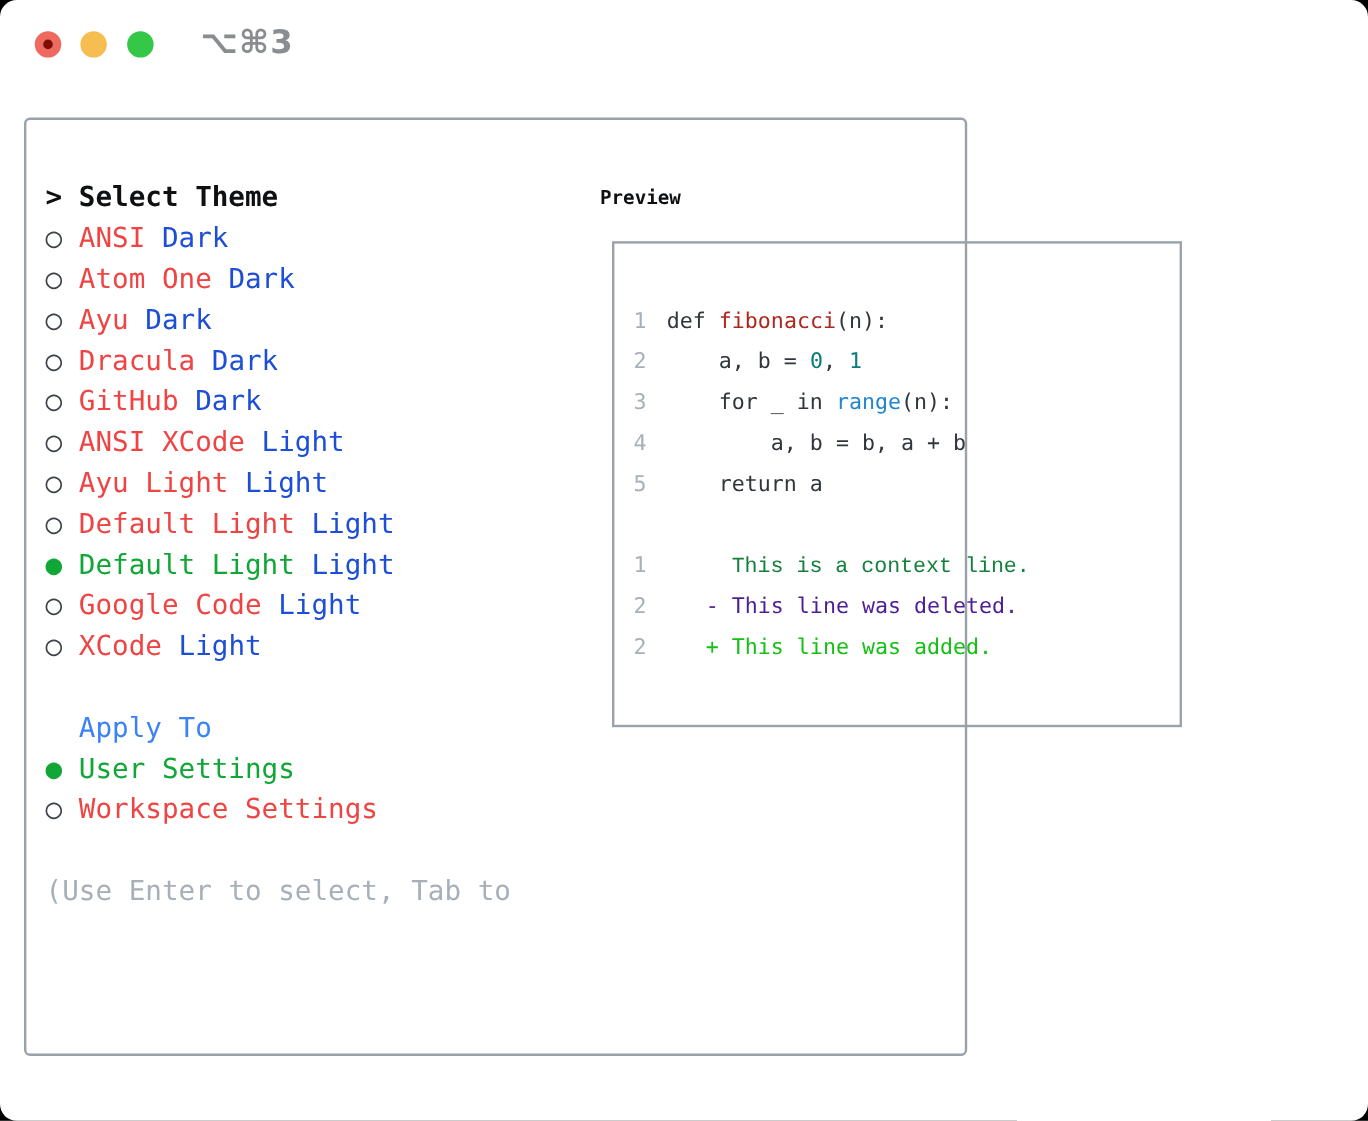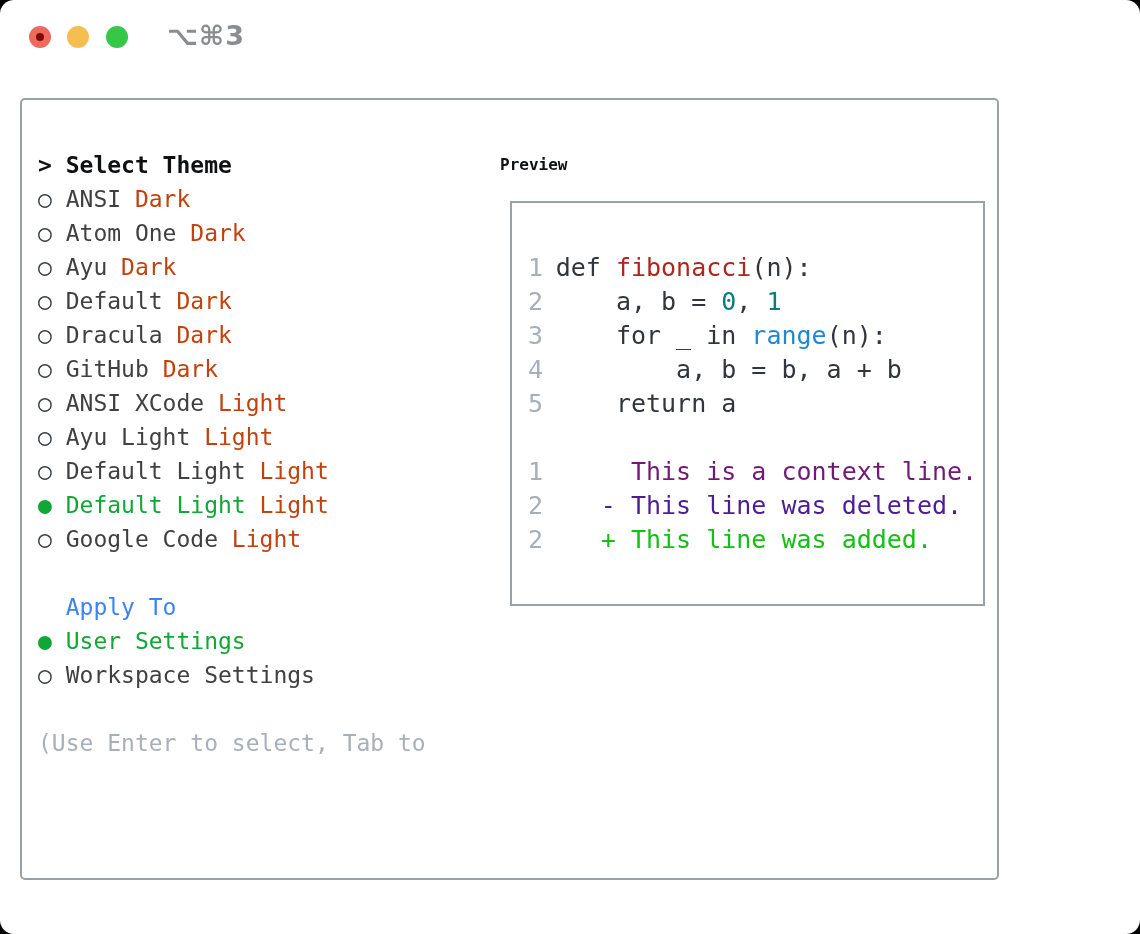--- a/index.html
+++ b/index.html
@@ -31,66 +31,66 @@
   .traffic-green  { left: 106px; background: #34c748; }
   .titlebar-title {
     position: absolute; left: 167px; top: 20px;
     font-family: "DejaVu Sans", sans-serif;
     font-weight: bold; font-size: 27px;
     color: #8a8d90; letter-spacing: 1px;
   }
   
   .panel {
     position: absolute; left: 20px; top: 98px;
-    width: 979px; height: 782px;
+    width: 786px; height: 782px;
     border: 2px solid #99a1ab; border-radius: 5px;
     background: #fff;
   }
   
   .leftcol {
     position: absolute; left: 16px; top: 48px;
     font-size: 23px; line-height: 34px;
     color: #3c4248;
   }
   .row { height: 34px; }
   .bullet {
     display: inline-block; width: 27.7px;
     white-space: pre; color: #3c4248;
   }
-  .tname  { white-space: pre; color: #404040; }
-  .tvariant { white-space: pre; color: #c2410c; margin-left: 13.85px; }
+  .tname  { white-space: pre; color: #ef4444; }
+  .tvariant { white-space: pre; color: #1d4ed8; margin-left: 13.85px; }
   .header-row .bullet, .header-row .tname { color: #0e1012; font-weight: bold; }
   .selected .bullet, .selected .tname { color: #11a737; }
   .apply-label { color: #3b82f6; white-space: pre; }
   .spacer { height: 34px; }
   .hint-line { white-space: pre; color: #a7b0b9; }
   
   .preview-heading {
     position: absolute; left: 478px; top: 48px;
     font-size: 16px; line-height: 34px;
     font-weight: bold; color: #0e1012; white-space: pre;
   }
   .preview-box {
     position: absolute; left: 488px; top: 101px;
     width: 475px; height: 405px;
     border: 2px solid #99a1ab;
     padding: 48px 0 0 16px;
-    font-size: 25px; line-height: 34px;
+    font-size: 18px; line-height: 34px;
   }
   .cl { height: 34px; }
   .ln {
     display: inline-block; width: 27.7px;
     white-space: pre; color: #a7b0b9;
   }
   .tok { white-space: pre; color: #30363c; }
   .tok-fn      { color: #ad271c; }
   .tok-num     { color: #0b7c7c; }
   .tok-builtin { color: #2187d0; }
   .dtext { white-space: pre; }
-  .diff-context { color: #701a75; }
+  .diff-context { color: #15803d; font-family: Liberation Mono, monospace; }
   .diff-deleted { color: #4c1d95; margin-top: 28px; }
   .diff-added   { color: #13c113; }
 </style>
 </head>
 <body>
 
 <div class="window">
 
   <div class="traffic traffic-red"></div>
   <div class="traffic traffic-yellow"></div>
@@ -98,28 +98,28 @@
   <div class="titlebar-title">⌥⌘3</div>
 
   <div class="panel">
 
     <div class="leftcol">
       <div class="row header-row"><span class="bullet">&gt;</span><span class="tname">Select Theme</span></div>
 
       <div class="row"><span class="bullet">○</span><span class="tname">ANSI</span><span class="tvariant">Dark</span></div>
       <div class="row"><span class="bullet">○</span><span class="tname">Atom One</span><span class="tvariant">Dark</span></div>
       <div class="row"><span class="bullet">○</span><span class="tname">Ayu</span><span class="tvariant">Dark</span></div>
-      <div class="row"><span class="bullet">○</span><span class="tname">Default</span><span class="tvariant">Dark</span></div>
       <div class="row"><span class="bullet">○</span><span class="tname">Dracula</span><span class="tvariant">Dark</span></div>
       <div class="row"><span class="bullet">○</span><span class="tname">GitHub</span><span class="tvariant">Dark</span></div>
       <div class="row"><span class="bullet">○</span><span class="tname">ANSI XCode</span><span class="tvariant">Light</span></div>
       <div class="row"><span class="bullet">○</span><span class="tname">Ayu Light</span><span class="tvariant">Light</span></div>
       <div class="row"><span class="bullet">○</span><span class="tname">Default Light</span><span class="tvariant">Light</span></div>
       <div class="row selected"><span class="bullet">●</span><span class="tname">Default Light</span><span class="tvariant">Light</span></div>
       <div class="row"><span class="bullet">○</span><span class="tname">Google Code</span><span class="tvariant">Light</span></div>
+      <div class="row"><span class="bullet">○</span><span class="tname">XCode</span><span class="tvariant">Light</span></div>
 
       <div class="spacer"></div>
 
       <div class="row"><span class="bullet"></span><span class="apply-label">Apply To</span></div>
       <div class="row selected"><span class="bullet">●</span><span class="tname">User Settings</span></div>
       <div class="row"><span class="bullet">○</span><span class="tname">Workspace Settings</span></div>
 
       <div class="spacer"></div>
 
       <div class="row"><span class="hint-line">(Use Enter to select, Tab to</span></div>

